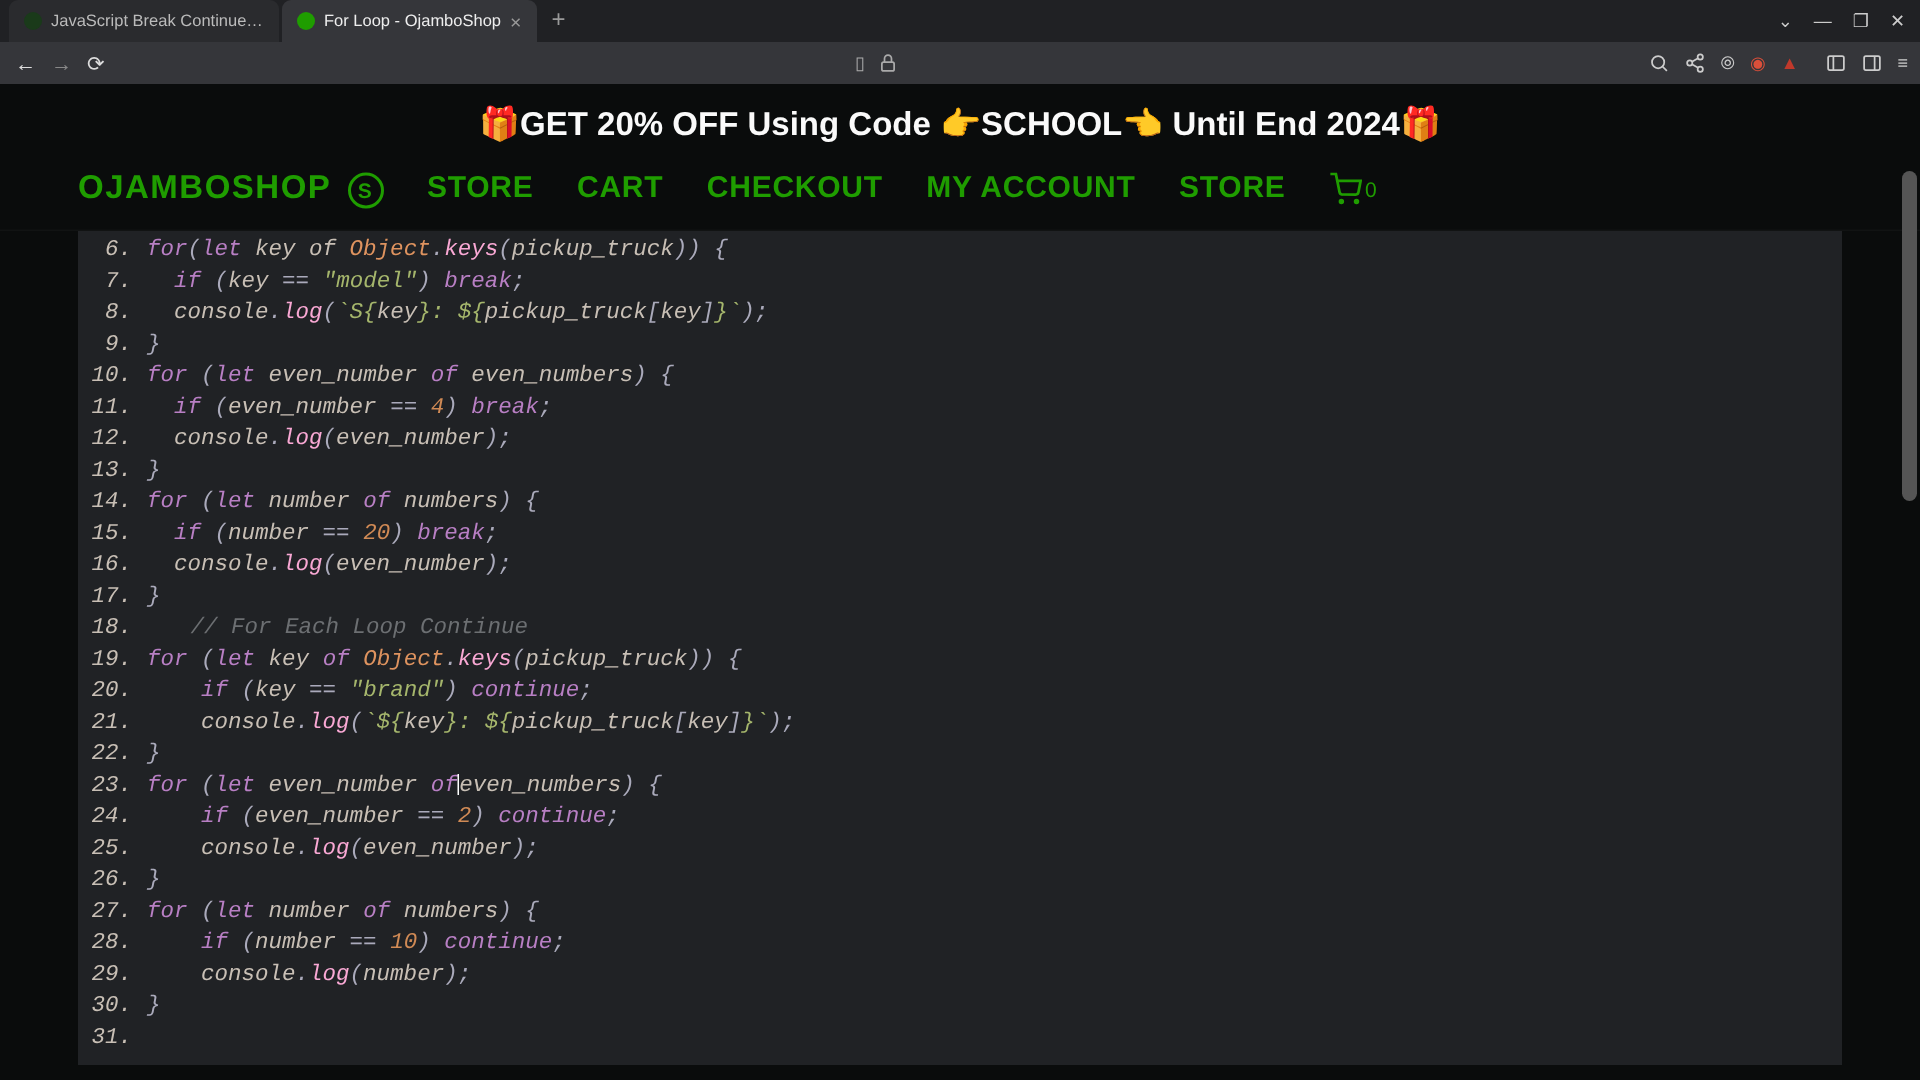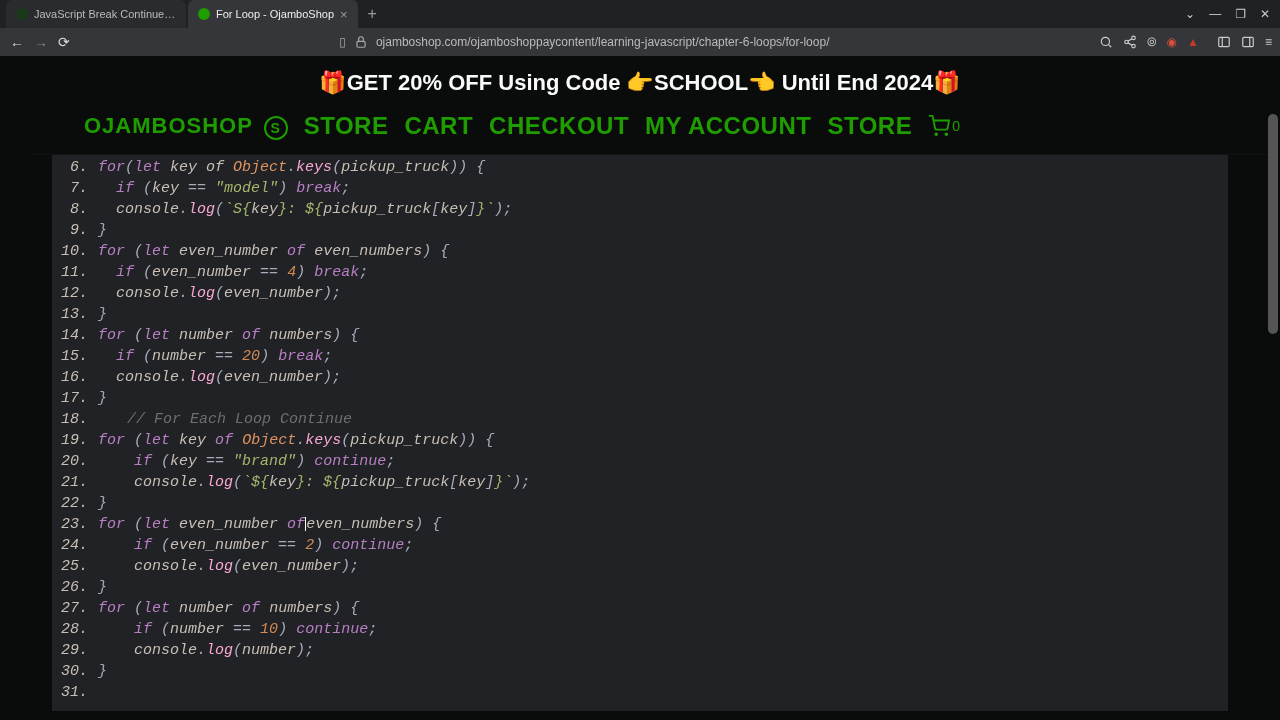--- a/index.html
+++ b/index.html
@@ -92,23 +92,22 @@
   text-align: center;
   padding: 14px 0 8px;
   font-size: 22px;
   font-weight: bold;
   color: #fafafa;
 }
 .main-nav {
   display: flex;
   align-items: center;
   padding: 8px 52px 14px;
-  gap: 16px;
+  gap: 29px;
   border-bottom: 1px solid rgba(255,255,255,0.03);
-  margin-left: 32px;
 }
 .brand {
   color: #1f9d00;
   font-weight: bold;
   font-size: 22px;
   letter-spacing: 1px;
 }
 .brand-logo {
   display: inline-flex;
   align-items: center;
@@ -118,21 +117,21 @@
   border: 2px solid #1f9d00;
   border-radius: 50%;
   color: #1f9d00;
   font-size: 14px;
   font-weight: bold;
   margin-left: 4px;
 }
 .nav-link {
   color: #1f9d00;
   font-weight: bold;
-  font-size: 24px;
+  font-size: 20px;
   letter-spacing: 0.5px;
   cursor: pointer;
 }
 .cart-icon {
   display: flex;
   align-items: center;
   gap: 2px;
   color: #1f9d00;
   font-size: 14px;
 }
@@ -226,21 +225,20 @@
 <div class="toolbar">
   <span class="nav-btn active">←</span>
   <span class="nav-btn">→</span>
   <span class="nav-btn active">⟳</span>
   <div class="url-area">
     <span>▯</span>
     <svg viewBox="0 0 24 24" fill="none" stroke="#aaa" stroke-width="2">
         <rect x="5" y="11" width="14" height="10" rx="2"></rect>
         <path d="M8 11V7a4 4 0 018 0v4"></path>
       </svg>
-    <span class="url-text">ojamboshop.com/ojamboshoppaycontent/learning-javascript/chapter-6-loops/for-loop/</span>
   </div>
   <div class="url-icons-right toolbar-right-icons">
     <svg viewBox="0 0 24 24" fill="none" stroke="#ccc" stroke-width="2">
         <circle cx="11" cy="11" r="7"></circle>
         <line x1="21" y1="21" x2="16" y2="16"></line>
       </svg>
     <svg viewBox="0 0 24 24" fill="none" stroke="#ccc" stroke-width="2">
         <circle cx="18" cy="5" r="3"></circle>
         <circle cx="6" cy="12" r="3"></circle>
         <circle cx="18" cy="19" r="3"></circle>

